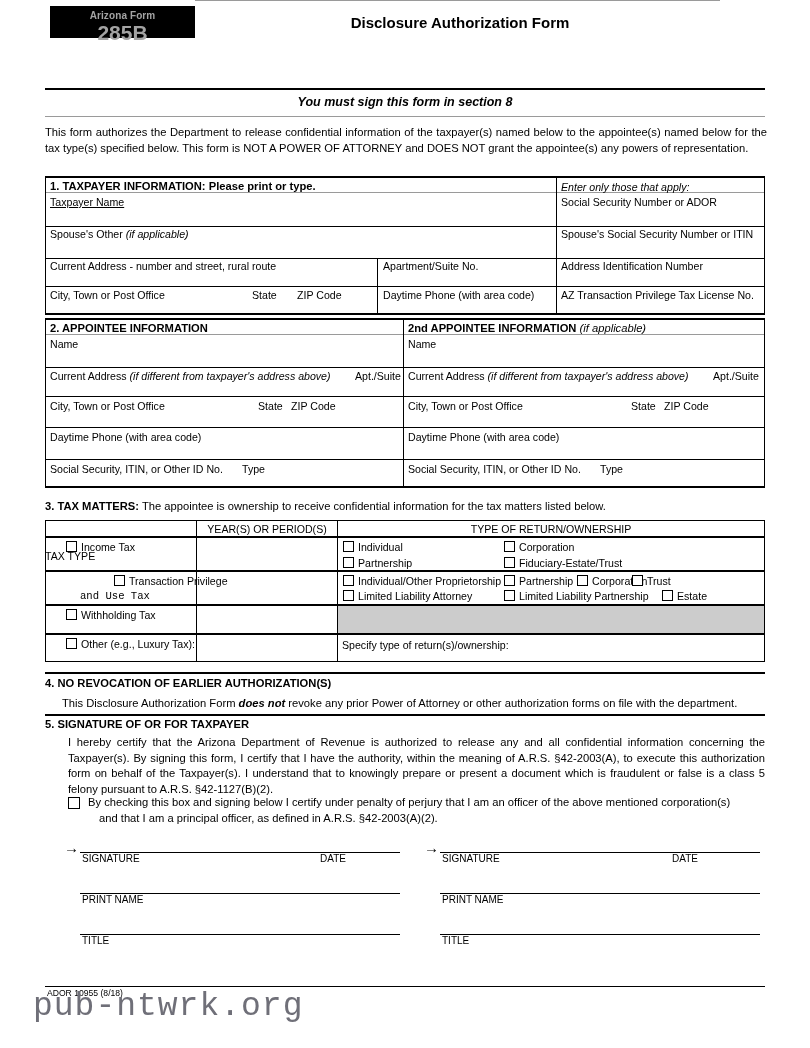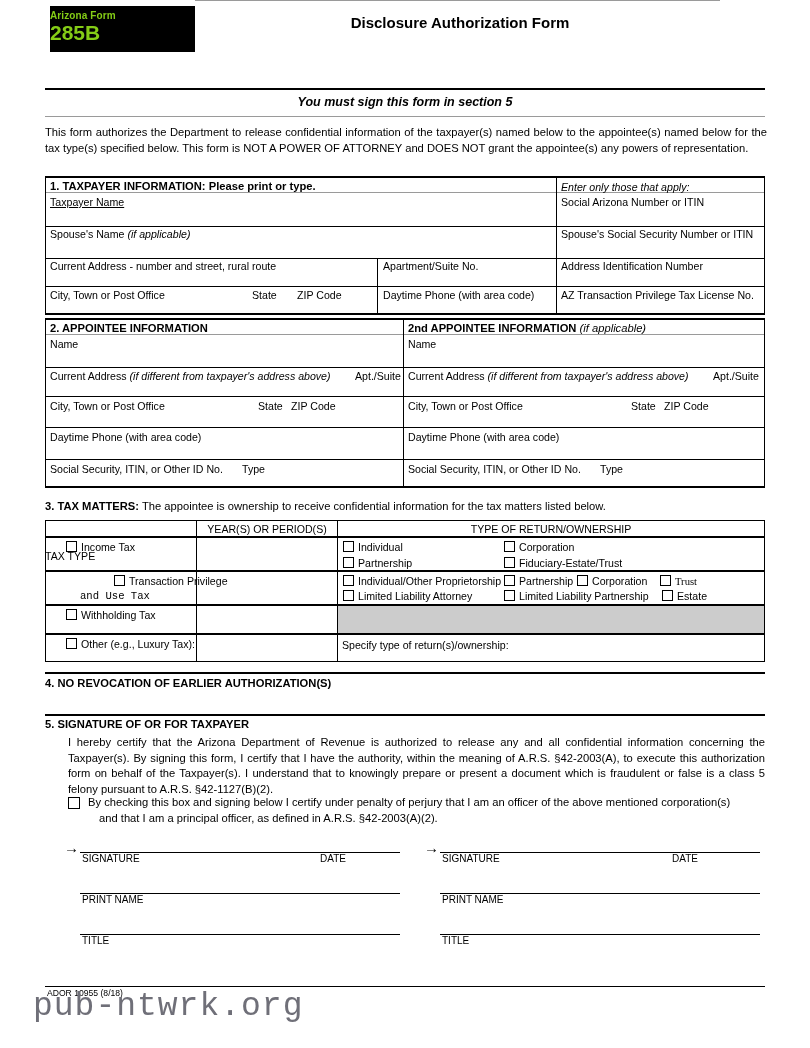--- a/index.html
+++ b/index.html
@@ -10,22 +10,22 @@
     color:#000;
     position:relative;
     overflow:hidden;
   }
   .page { position:absolute; left:0; top:0; width:810px; height:1048px; }
   .hdr-rule-top {
     position:absolute; left:195px; top:0px; width:525px; height:1px;
     background:#9a9a9a;
   }
   .formbox {
-    position:absolute; left:50px; top:6px; width:145px; height:46px;
-    background:#000; color:#84cc16; 
+    position:absolute; left:50px; top:6px; width:145px; height:32px;
+    background:#000; color:#a3a3a3; text-align:center;
   }
   .formbox .fb1 { font-size:10px; font-weight:bold; line-height:13px; padding-top:3px; letter-spacing:.1px;}
   .formbox .fb2 { font-size:21px; font-weight:bold; line-height:21px; }
   .hdr-title {
     position:absolute; left:200px; top:14px; width:520px;
     text-align:center; font-size:15px; font-weight:bold;
   }
 
   .signnote {
     position:absolute; left:45px; top:95px; width:720px;
@@ -85,44 +85,44 @@
 
   <div class="formbox">
     <div class="fb1">Arizona Form</div>
     <div class="fb2">285B</div>
   </div>
 
   <div class="hdr-title">Disclosure Authorization Form</div>
 
   <div class="hline2" style="left:45px; top:88px; width:720px;"></div>
 
-  <div class="signnote">You must sign this form in section 5</div>
+  <div class="signnote">You must sign this form in section 8</div>
 
   <div class="hlineg" style="left:45px; top:116px; width:720px;"></div>
 
   <div class="intro">This form authorizes the Department to release confidential information of the taxpayer(s) named below to the appointee(s) named below for the tax type(s) specified below.  This form is NOT A POWER OF ATTORNEY and DOES NOT grant the appointee(s) any powers of representation.</div>
 
   <div class="hline2" style="left:45px; top:176px; width:720px;"></div>
   <div class="hlineg" style="left:45px; top:192px; width:720px;"></div>
   <div class="hline" style="left:45px; top:226px; width:720px;"></div>
   <div class="hline" style="left:45px; top:258px; width:720px;"></div>
   <div class="hline" style="left:45px; top:286px; width:720px;"></div>
   <div class="hline2" style="left:45px; top:313px; width:720px;"></div>
   <div class="vline" style="left:45px; top:176px; height:138px;"></div>
   <div class="vline" style="left:764px; top:176px; height:138px;"></div>
   <div class="vline" style="left:556px; top:178px; height:136px;"></div>
   <div class="vline" style="left:377px; top:258px; height:56px;"></div>
 
   <div class="cell sechead" style="left:50px; top:180px;">1.  TAXPAYER INFORMATION:  Please print or type.</div>
   <div class="cell lbl lbl-i" style="left:561px; top:181px; font-size:10.6px;">Enter only those that apply:</div>
 
   <div class="cell lbl" style="left:50px; top:196px;text-decoration:underline;">Taxpayer Name</div>
-  <div class="cell lbl" style="left:561px; top:196px;">Social Arizona Number or ITIN</div>
-
-  <div class="cell lbl" style="left:50px; top:228px;"><span>Spouse's Name </span><span class="lbl-i">(if applicable)</span></div>
+  <div class="cell lbl" style="left:561px; top:196px;">Social Security Number or ADOR</div>
+
+  <div class="cell lbl" style="left:50px; top:228px;"><span>Spouse's Other </span><span class="lbl-i">(if applicable)</span></div>
   <div class="cell lbl" style="left:561px; top:228px;">Spouse's Social Security Number or ITIN</div>
 
   <div class="cell lbl" style="left:50px; top:260px;">Current Address - number and street, rural route</div>
   <div class="cell lbl" style="left:383px; top:260px;">Apartment/Suite No.</div>
   <div class="cell lbl" style="left:561px; top:260px;">Address Identification Number</div>
 
   <div class="cell lbl" style="left:50px; top:289px;">City, Town or Post Office</div>
   <div class="cell lbl" style="left:252px; top:289px;">State</div>
   <div class="cell lbl" style="left:297px; top:289px;">ZIP Code</div>
   <div class="cell lbl" style="left:383px; top:289px;">Daytime Phone (with area code)</div>
@@ -206,21 +206,21 @@
   </div>
   <div class="cell cbrow" style="left:343px; top:573px;">
     <span class="cb"></span><span>Individual/Other Proprietorship</span>
   </div>
   <div class="cell cbrow" style="left:504px; top:573px;">
     <span class="cb"></span><span>Partnership</span>
   </div>
   <div class="cell cbrow" style="left:577px; top:573px;">
     <span class="cb"></span><span>Corporation</span>
   </div>
-  <div class="cell cbrow" style="left:660px; top:573px;font-family:Liberation Serif, serif;">
+  <div class="cell cbrow" style="left:632px; top:573px;">
     <span class="cb"></span><span>Trust</span>
   </div>
   <div class="cell cbrow" style="left:343px; top:588px;">
     <span class="cb"></span><span>Limited Liability Attorney</span>
   </div>
   <div class="cell cbrow" style="left:504px; top:588px;">
     <span class="cb"></span><span>Limited Liability Partnership</span>
   </div>
   <div class="cell cbrow" style="left:662px; top:588px;">
     <span class="cb"></span><span>Estate</span>
@@ -230,20 +230,21 @@
     <span class="cb"></span><span>Withholding Tax</span>
   </div>
 
   <div class="cell cbrow" style="left:66px; top:636px;">
     <span class="cb"></span><span>Other (e.g., Luxury Tax):</span>
   </div>
   <div class="cell lbl" style="left:342px; top:639px;">Specify type of return(s)/ownership:</div>
 
   <div class="hline2" style="left:45px; top:672px; width:720px;"></div>
   <div class="cell sechead" style="left:45px; top:677px;">4.  NO REVOCATION OF EARLIER AUTHORIZATION(S)</div>
+  <div class="cell secbody" style="left:62px; top:696px; width:700px;"><span>This Disclosure Authorization Form </span><span class="bold" style="font-style:italic;">does not</span><span> revoke any prior Power of Attorney or other authorization forms on file with the department.</span></div>
 
   <div class="hline2" style="left:45px; top:714px; width:720px;"></div>
   <div class="cell sechead" style="left:45px; top:718px;">5.  SIGNATURE OF OR FOR TAXPAYER</div>
   <div class="cell secbody" style="left:68px; top:735px; width:697px; text-align:justify;">I hereby certify that the Arizona Department of Revenue is authorized to release any and all confidential information concerning the Taxpayer(s).  By signing this form, I certify that I have the authority, within the meaning of A.R.S. §42-2003(A), to execute this authorization form on behalf of the Taxpayer(s).  I understand that to knowingly prepare or present a document which is fraudulent or false is a class 5 felony pursuant to A.R.S. §42-1127(B)(2).</div>
 
   <div class="cell" style="left:68px; top:795px; width:697px;">
     <span style="position:absolute; left:0px; top:2px; display:inline-block; width:10px; height:10px; border:1px solid #000; background:#fff;"></span>
     <div style="position:absolute; left:20px; top:0px; width:677px; font-size:11.2px; line-height:15.6px;">
       <div>By checking this box and signing below I certify under penalty of perjury that I am an officer of the above mentioned corporation(s)</div>
       <div style="padding-left:11px;">and that I am a principal officer, as defined in A.R.S. §42-2003(A)(2).</div>

